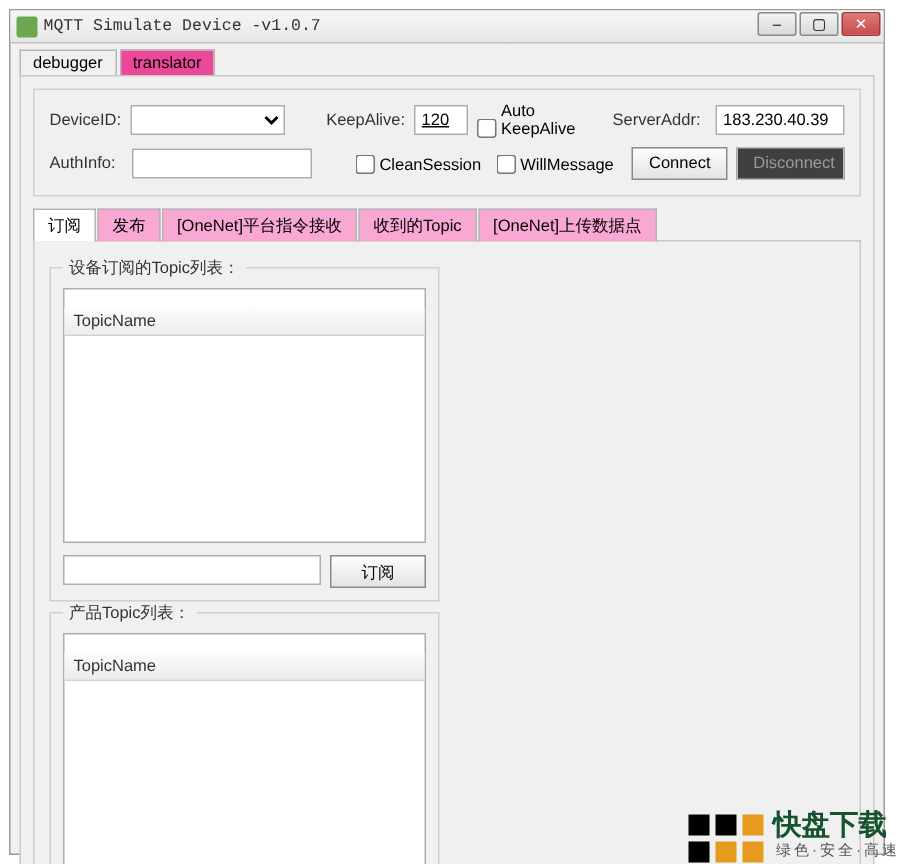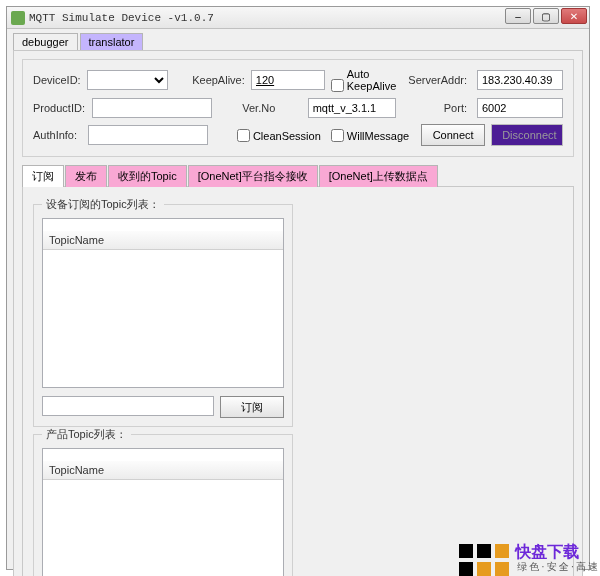--- a/index.html
+++ b/index.html
@@ -5,53 +5,53 @@
   * { box-sizing: border-box; font-family: "Microsoft YaHei", Tahoma, sans-serif; font-size: 11px; }
   body { margin: 0; background: #fff; width: 600px; height: 576px; overflow: hidden; position: relative; }
   .window { position: absolute; top: 6px; left: 6px; width: 584px; height: 564px; background: #f0f0f0; border: 1px solid #9a9a9a; }
   .titlebar { height: 22px; background: linear-gradient(#f7f7f7,#e6e6e6); border-bottom: 1px solid #c0c0c0; display: flex; align-items: center; padding: 0 4px; position: relative; }
   .titlebar .appicon { width: 14px; height: 14px; background: #6aa84f; border-radius: 2px; margin-right: 4px; }
   .titlebar .title { color: #333; font-family: Liberation Mono, monospace; }
   .winbtns { position: absolute; right: 2px; top: 1px; display: flex; }
   .winbtn { width: 26px; height: 16px; margin-left: 2px; border: 1px solid #888; background: linear-gradient(#f2f2f2,#d9d9d9); border-radius: 2px; display:flex; align-items:center; justify-content:center; font-size:10px;}
   .winbtn.close { background: linear-gradient(#e07a7a,#c84b4b); color:#fff; border-color:#a03838;}
   .toptabs { display:flex; margin: 4px 0 0 6px; }
-  .toptab { border:1px solid #b5b5b5; border-bottom:none; padding:2px 8px; background:#c4b5fd; margin-right:2px;}
+  .toptab { border:1px solid #b5b5b5; border-bottom:none; padding:2px 8px; background:#ec4899; margin-right:2px;}
   .toptab.active { background:#f0f0f0; }
   .panel { margin:0 6px 6px 6px; border:1px solid #c8c8c8; background:#f0f0f0; padding:8px; }
   .conn { border:1px solid #d0d0d0; padding:8px 10px 10px 10px; margin-bottom:8px; background:#f0f0f0; }
   .row { display:flex; align-items:center; margin-bottom:6px; gap:6px; }
   .lbl { width:54px; color:#333; }
   .lbl2 { width:60px; color:#333; }
   .lbl3 { width:64px; color:#333; text-align:right; padding-right:4px; }
   input.txt { height:20px; border:1px solid #abadb3; background:#fff; padding:0 4px; }
   select.dd { height:20px; border:1px solid #abadb3; background:#fff; }
   .chk { display:flex; align-items:flex-end; gap:3px; }
   .chk input { margin:0; }
   .btn { height:22px; border:1px solid #8a8a8a; background:linear-gradient(#fdfdfd,#e3e3e3); padding:0 10px; min-width:64px; cursor:pointer; }
-  .btn:disabled { color:#9a9a9a; background:#4c1d95; border-color:#bcbcbc; }
+  .btn:disabled { color:#9a9a9a; background:#404040; border-color:#bcbcbc; }
   .innertabs { display:flex; }
   .itab { border:1px solid #b5b5b5; border-bottom:none; padding:3px 9px; background:#f9a8d4; margin-right:1px;}
   .itab.active { background:#fff; }
   .tabcontent { border:1px solid #c8c8c8; background:#f0f0f0; padding:10px; margin-top:-1px; }
   fieldset.grp { border:1px solid #d0d0d0; padding:6px 8px 8px 8px; margin:0; }
   fieldset.grp legend { padding:0 4px; color:#333; }
   .twocol { display:flex; gap:0;flex-direction:column; }
   .listpanel { width:260px; }
   .list { height:170px; background:#fff; border:1px solid #abadb3; }
   .list .hdr { background:linear-gradient(#fcfcfc,#ececec); border-bottom:1px solid #d0d0d0; padding:3px 6px; color:#333;margin-top:12px; }
   .botrow { display:flex; gap:6px; margin-top:8px; }
   .dbg { margin-top:8px; }
   .dbg .box { height:44px; background:#fff; border:1px solid #abadb3; margin-top:4px; }
   .watermark { position:absolute; top:14px; right:12px; font-size:22px; font-weight:bold; color:#cfcfcf; letter-spacing:1px; pointer-events:none; white-space:nowrap;}
   .badge { position:absolute; bottom:0; right:0; display:flex; align-items:center; }
   .badge .sq { display:grid; grid-template-columns:repeat(3,14px); grid-template-rows:repeat(2,14px); gap:4px; margin-right:6px;}
   .badge .sq span:nth-child(1){background:#000;} .badge .sq span:nth-child(2){background:#000;} .badge .sq span:nth-child(3){background:#e69b1f;}
   .badge .sq span:nth-child(4){background:#000;} .badge .sq span:nth-child(5){background:#e69b1f;} .badge .sq span:nth-child(6){background:#e69b1f;}
-  .badge .bt { font-size:16px; font-weight:bold; color:#6d28d9; line-height:1; }
+  .badge .bt { font-size:19px; font-weight:bold; color:#14532d; line-height:1; }
   .badge .sub { font-size:10px; color:#555; letter-spacing:2px; margin-left:2px; align-self:flex-end; padding-bottom:2px;}
 </style>
 </head>
 <body>
 
 <div class="watermark">快盘下载 KKPAN.COM</div>
 
 <div class="window">
   <div class="titlebar">
     <div class="appicon"></div>
@@ -69,38 +69,28 @@
   </div>
 
   <div class="panel">
 
     <div class="conn">
       <div class="row">
         <span class="lbl">DeviceID:</span>
         <select class="dd" style="width:120px" value=""><option></option></select>
         <span style="width:18px"></span>
         <span class="lbl2">KeepAlive:</span>
-        <input class="txt" style="width: 74px; text-decoration: underline;" value="120">
+        <input class="txt" style="width: 36px; text-decoration: underline;" value="120">
         <label class="chk">
             <input type="checkbox" style="">
             <span>Auto KeepAlive</span>
           </label>
         <span style="flex:1"></span>
         <span class="lbl3">ServerAddr:</span>
         <input class="txt" style="width: 86px;" value="183.230.40.39">
-      </div>
-      <div class="row">
-        <span class="lbl">ProductID:</span>
-        <input class="txt" style="width: 120px;" value="">
-        <span style="width:18px"></span>
-        <span class="lbl2">Ver.No</span>
-        <input class="txt" style="width: 88px;" value="mqtt_v_3.1.1">
-        <span style="flex:1"></span>
-        <span class="lbl3">Port:</span>
-        <input class="txt" style="width: 86px;" value="6002">
       </div>
       <div class="row" style="margin-bottom:0">
         <span class="lbl">AuthInfo:</span>
         <input class="txt" style="width: 120px;" value="">
         <span style="width:18px"></span>
         <label class="chk" style="width:96px">
             <input type="checkbox" style="">
             <span>CleanSession</span>
           </label>
         <label class="chk">
@@ -109,22 +99,22 @@
           </label>
         <span style="flex:1"></span>
         <button class="btn">Connect</button>
         <button class="btn" disabled="">Disconnect</button>
       </div>
     </div>
 
     <div class="innertabs">
       <div class="itab active">订阅</div>
       <div class="itab">发布</div>
+      <div class="itab">[OneNet]平台指令接收</div>
       <div class="itab">收到的Topic</div>
-      <div class="itab">[OneNet]平台指令接收</div>
       <div class="itab">[OneNet]上传数据点</div>
     </div>
 
     <div class="tabcontent">
       <div class="twocol">
         <fieldset class="grp listpanel">
           <legend>设备订阅的Topic列表：</legend>
           <div class="list">
             <div class="hdr">TopicName</div>
           </div>

